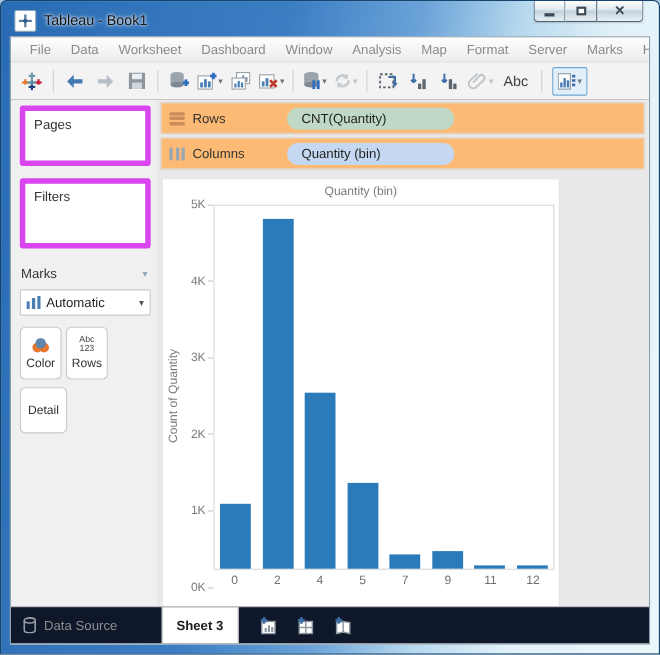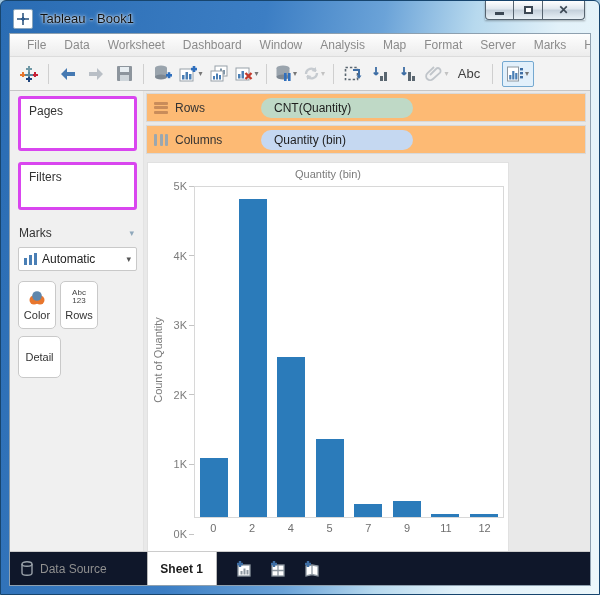--- a/index.html
+++ b/index.html
@@ -28,23 +28,23 @@
   .toolbar{height:33px;flex:0 0 33px;background:#f3f3f3;border-bottom:1px solid #c6c6c6;display:flex;align-items:center;padding:0 5px;}
   .tbtn{height:26px;min-width:26px;display:flex;align-items:center;justify-content:center;padding:0 1px;cursor:default;}
   .tsep{width:1px;height:20px;background:#cfcfcf;margin:0 5px;flex:0 0 1px;}
   .caret{font-size:8px;color:#777;margin-left:1px;align-self:center;}
   .caret.dis{color:#c2c2c2;}
   .abc-btn{font-size:13px;color:#3f3f3f;padding:0 5px;}
   .showme{border:1px solid #74a8d0;background:#e2f0fb;border-radius:2px;height:24px;display:flex;align-items:center;padding:0 4px;margin-left:4px;}
   
   .main{flex:1;display:flex;overflow:hidden;}
   .sidebar{width:134px;flex:0 0 134px;background:#f0f0f0;box-sizing:border-box;padding:5px 6px 0 8px;border-right:1px solid #e3e3e3;}
-  .card{background:#fff;border:3px solid #d946ef;border-radius:3px;padding:5px 8px;font-size:12px;color:#333;box-sizing:border-box;}
+  .card{background:#fff;border:5px solid #d946ef;border-radius:3px;padding:5px 8px;font-size:12px;color:#333;box-sizing:border-box;}
   .card.pages{height:55px;margin-bottom:11px;}
-  .card.filters{height:48px;margin-bottom:14px;}
+  .card.filters{height:64px;margin-bottom:14px;}
   .marks-header{display:flex;justify-content:space-between;align-items:center;font-size:12px;color:#333;padding:2px 3px 7px 1px;}
   .marks-caret{color:#8fa8bb;font-size:9px;}
   .marks-dd{background:#fff;border:1px solid #c9c9c9;border-radius:2px;height:22px;display:flex;align-items:center;gap:5px;padding:0 5px;font-size:12px;color:#222;margin-bottom:10px;justify-content:flex-start;}
   .marks-dd .dd-caret{margin-left:auto;font-size:9px;color:#555;}
   .mrow{display:flex;gap:4px;margin-bottom:7px;}
   .mbtn{background:#fff;border:1px solid #c9c9c9;border-radius:5px;display:flex;flex-direction:column;align-items:center;justify-content:center;font-size:11px;color:#333;box-sizing:border-box;cursor:default;}
   .mbtn.sm{width:38px;height:48px;gap:4px;}
   .mbtn.wd{width:43px;height:42px;}
   .label-icon{font-size:8px;line-height:8px;color:#444;text-align:center;}
   
@@ -377,21 +377,21 @@
     </div>
 
     <div class="statusbar">
       <div class="ds-tab">
         <svg width="12" height="15" viewBox="0 0 12 15">
           <ellipse cx="6" cy="3" rx="5" ry="2.3" fill="none" stroke="#9aa2aa" stroke-width="1.4"></ellipse>
           <path d="M1 3 L1 12 A5 2.3 0 0 0 11 12 L11 3" fill="none" stroke="#9aa2aa" stroke-width="1.4"></path>
         </svg>
         <span>Data Source</span>
       </div>
-      <div class="sheet-tab">Sheet 1</div>
+      <div class="sheet-tab">Sheet 3</div>
       <div class="tab-icons">
         <div>
           <svg width="18" height="16" viewBox="0 0 18 16">
             <rect x="3" y="4" width="12" height="11" fill="#fff" stroke="#8d97a0" stroke-width="1.3"></rect>
             <rect x="5.5" y="10" width="2" height="3.5" fill="#8d97a0"></rect>
               <rect x="8.5" y="7.5" width="2" height="6" fill="#8d97a0"></rect>
               <rect x="11.5" y="9" width="2" height="4.5" fill="#8d97a0"></rect>
             <rect x="3.8" y="0" width="2.4" height="6" fill="#3e6ea5"></rect>
               <rect x="2" y="1.8" width="6" height="2.4" fill="#3e6ea5"></rect>
           </svg>

